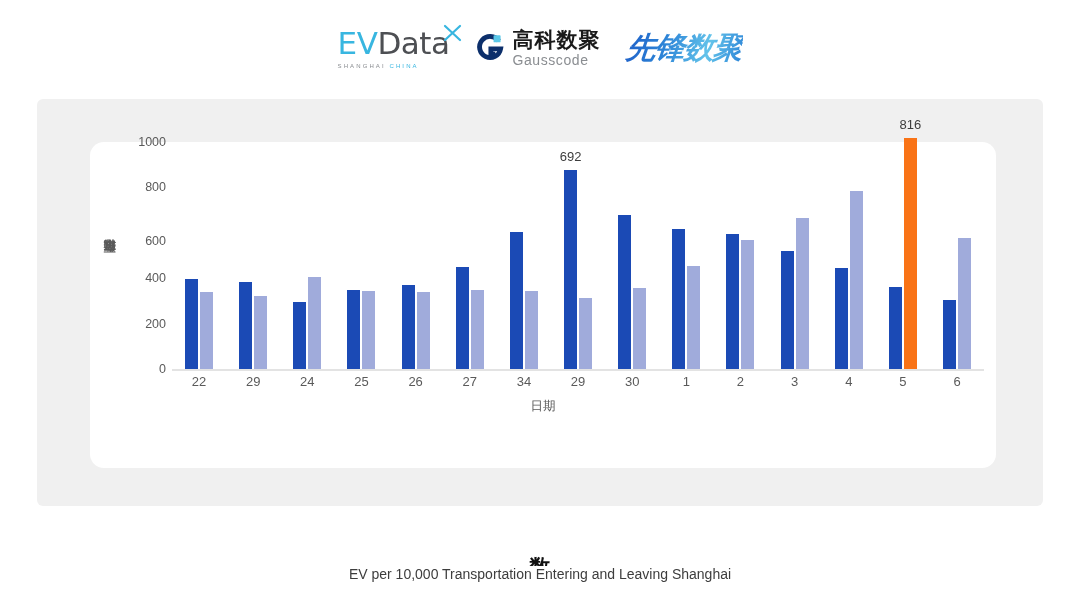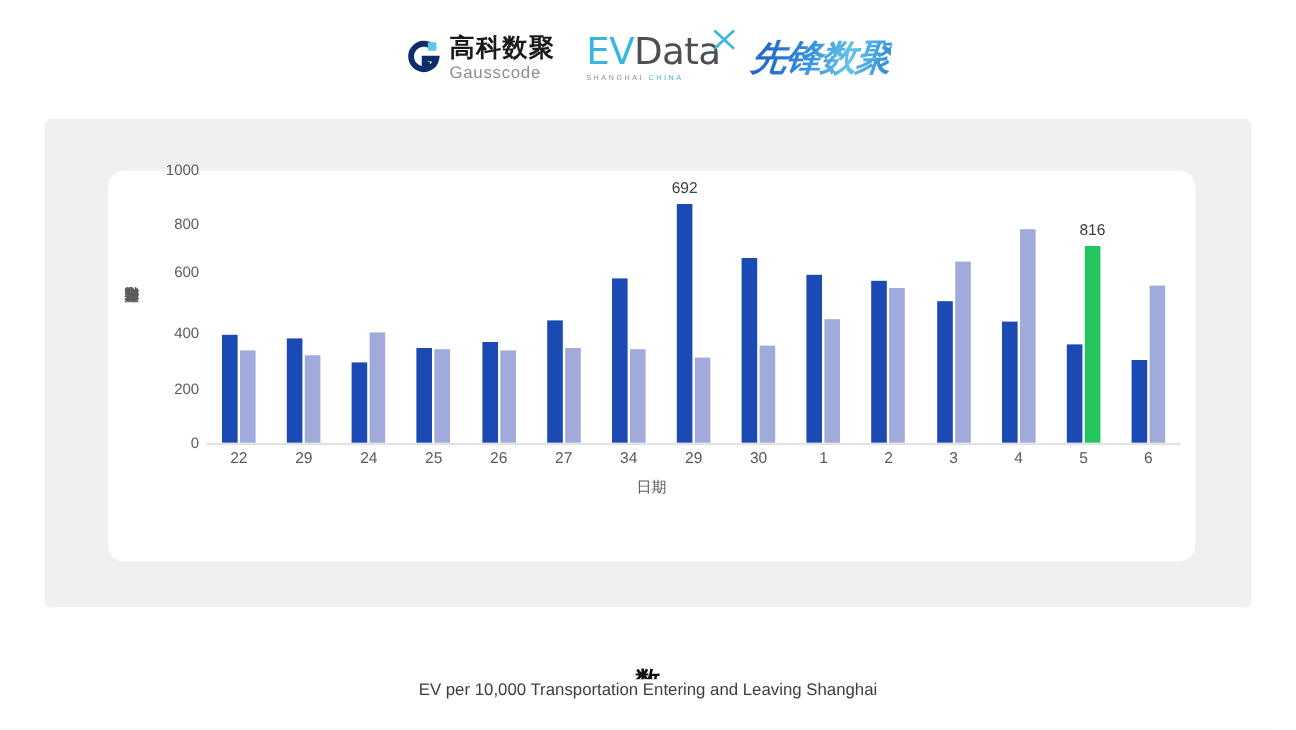--- a/index.html
+++ b/index.html
@@ -70,64 +70,64 @@
      height:13px;overflow:hidden;font-family:"DejaVu Sans",sans-serif;}
   .cap-en{top:566px;font-size:14px;color:#3d3d3d;font-family:"Liberation Sans",sans-serif;}
 </style>
 </head>
 <body>
 
 <div class="page">
 
   <div class="logo-strip">
 
+    <div class="logo evdata">
+      <div class="evdata-main">
+        <span class="ev-e">EV</span>
+          <span class="ev-data">Data</span>
+      </div>
+      <svg class="ev-x" viewBox="0 0 20 20">
+        <path d="M2 3 L17 17 M17 3 L2 17" stroke="#38B6E0" stroke-width="2.2" fill="none" stroke-linecap="round"></path>
+      </svg>
+      <div class="evdata-sub">
+        <span class="sub-sh">SHANGHAI</span>
+        <span class="sub-cn">CHINA</span>
+      </div>
+    </div>
+
     <div class="logo gauss">
       <div class="gauss-mark">
         <svg viewBox="0 0 34 34" width="30" height="30">
           <path d="M27 9 A12 12 0 1 0 29 18 L18 18 L18 24 L23 24" stroke="#0C2F6B" stroke-width="5.5" fill="none" stroke-linecap="butt"></path>
           <rect x="21" y="2.5" width="8" height="8" rx="1" fill="#5BC8E8"></rect>
         </svg>
       </div>
       <div class="gauss-txt">
         <span class="gauss-cn">高科数聚</span>
         <span class="gauss-en">Gausscode</span>
       </div>
     </div>
 
-    <div class="logo evdata">
-      <div class="evdata-main">
-        <span class="ev-e">EV</span>
-          <span class="ev-data">Data</span>
-      </div>
-      <svg class="ev-x" viewBox="0 0 20 20">
-        <path d="M2 3 L17 17 M17 3 L2 17" stroke="#38B6E0" stroke-width="2.2" fill="none" stroke-linecap="round"></path>
-      </svg>
-      <div class="evdata-sub">
-        <span class="sub-sh">SHANGHAI</span>
-        <span class="sub-cn">CHINA</span>
-      </div>
-    </div>
-
     <div class="logo">
       <span class="xianfeng">先锋数聚</span>
     </div>
 
   </div>
 
   <div class="panel"></div>
 
   <div class="card">
     <div class="chart">
 
       <div class="ylabel">每万辆出行车辆数</div>
       <div class="yticks">
           <div class="ytick" style="top: 227px;">0</div>
           <div class="ytick" style="top: 181.6px; margin-left: 39px;">200</div>
           <div class="ytick" style="top: 136.2px;">400</div>
-          <div class="ytick" style="top: 85px;">600</div>
+          <div class="ytick" style="top: 99px;">600</div>
           <div class="ytick" style="top: 45.4px;">800</div>
           <div class="ytick" style="top: 0px;">1000</div>
         </div>
 
       <div class="plot">
         <div class="bars">
             <div class="group">
               <div class="bar a" style="height: 90.346px; background: rgb(27, 74, 181);"></div>
               <div class="bar b" style="height: 77.18px; background: rgb(160, 171, 219);"></div>
             </div>
@@ -176,21 +176,21 @@
             <div class="group">
               <div class="bar a" style="height: 118.04px; background: rgb(27, 74, 181);"></div>
               <div class="bar b" style="height: 150.955px; background: rgb(160, 171, 219);"></div>
             </div>
             <div class="group">
               <div class="bar a" style="height: 101.015px; background: rgb(27, 74, 181);"></div>
               <div class="bar b" style="height: 178.195px; background: rgb(160, 171, 219);"></div>
             </div>
             <div class="group">
               <div class="bar a" style="height: 81.72px; background: rgb(27, 74, 181);"></div>
-              <div class="bar b" style="height: 164px; background: #22c55e;">
+              <div class="bar b" style="height: 231px; background: #f97316;">
                 <span class="vallabel">816</span>
               </div>
             </div>
             <div class="group">
               <div class="bar a" style="height: 69.235px; background: rgb(27, 74, 181);"></div>
               <div class="bar b" style="height: 131.206px; background: rgb(160, 171, 219);"></div>
             </div>
           </div>
       </div>
 

